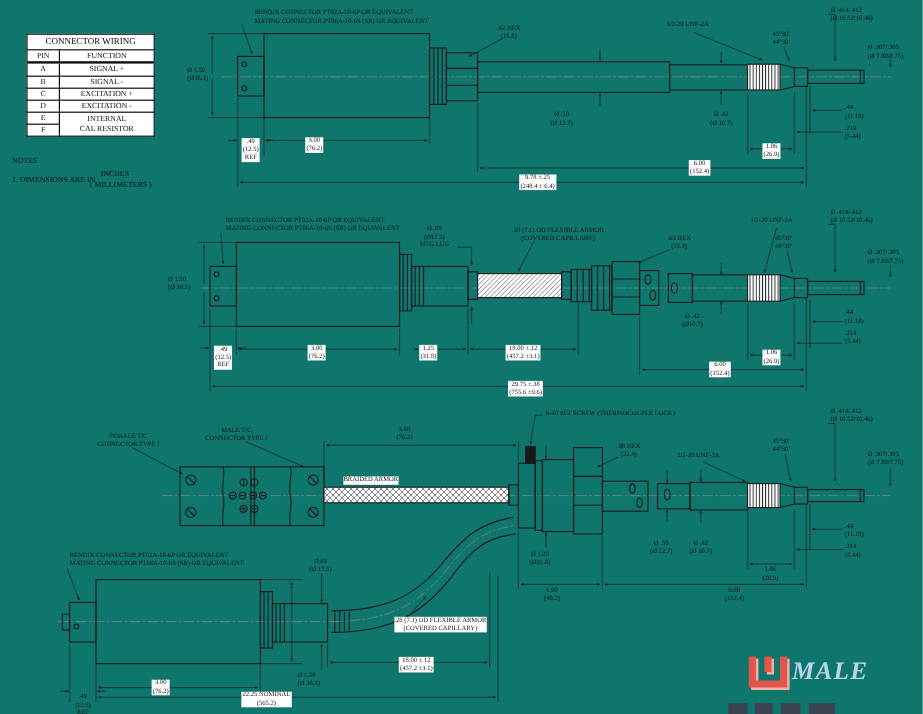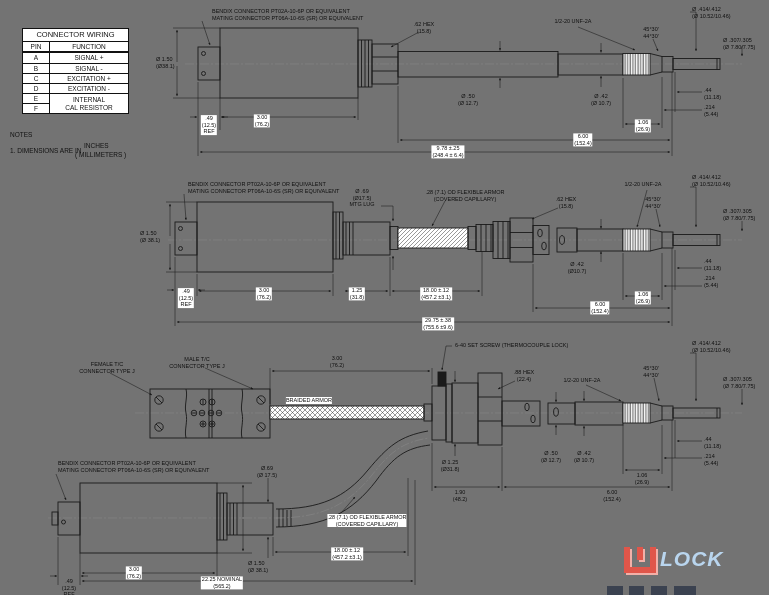--- a/index.html
+++ b/index.html
@@ -1,17 +1,17 @@
 <!DOCTYPE html>
 <html><head>
 <meta charset="utf-8">
 <style>
   html,body{margin:0;padding:0;background:#fff;}
-  #page{position:relative;width:769px;height:595px;background:#737373;overflow:hidden;
-        font-family:Liberation Sans, sans-serif;}
+  #page{position:relative;width:769px;height:595px;background:#0f766e;overflow:hidden;
+        font-family:Liberation Serif, serif;}
   svg{position:absolute;left:0;top:0;}
   .o{stroke:#1a1a1a;stroke-width:.9;fill:none;}
   .d{stroke:#1a1a1a;stroke-width:.55;fill:none;}
   .cl{stroke:#8a8a8a;stroke-width:.55;stroke-dasharray:9 2 2 2;fill:none;}
   .lbl{position:absolute;font-size:5.5px;line-height:1.2;color:#111;white-space:pre-line;}
   .c{transform:translateX(-50%);text-align:center;}
   .m{transform:translate(-50%,-50%);text-align:center;background:#fff;padding:0 1px;}
   
   #wtable{position:absolute;left:22px;top:28px;border-collapse:collapse;background:#fff;}
   #wtable th,#wtable td{border:1px solid #111;font-weight:normal;color:#111;
@@ -433,19 +433,19 @@
 <div class="lbl m" style="left:134px;top:573px;">3.00
 (76.2)</div>
 <div class="lbl" style="left:248px;top:560px;">Ø 1.50
 (Ø 38.1)</div>
 <div class="lbl c" style="left:69px;top:578px;">.49
 (12.5)
 REF</div>
 <div class="lbl m" style="left:222px;top:583px;">22.25  NOMINAL
 (565.2)</div>
 
-<div id="brand">LOCK</div>
+<div id="brand">MALE</div>
 <div class="frag" style="left:607px;top:586px;width:16px;"></div>
 <div class="frag" style="left:629px;top:586px;width:15px;"></div>
 <div class="frag" style="left:651px;top:586px;width:16px;"></div>
 <div class="frag" style="left:674px;top:586px;width:22px;"></div>
 
 </div>
 
 </body></html>

